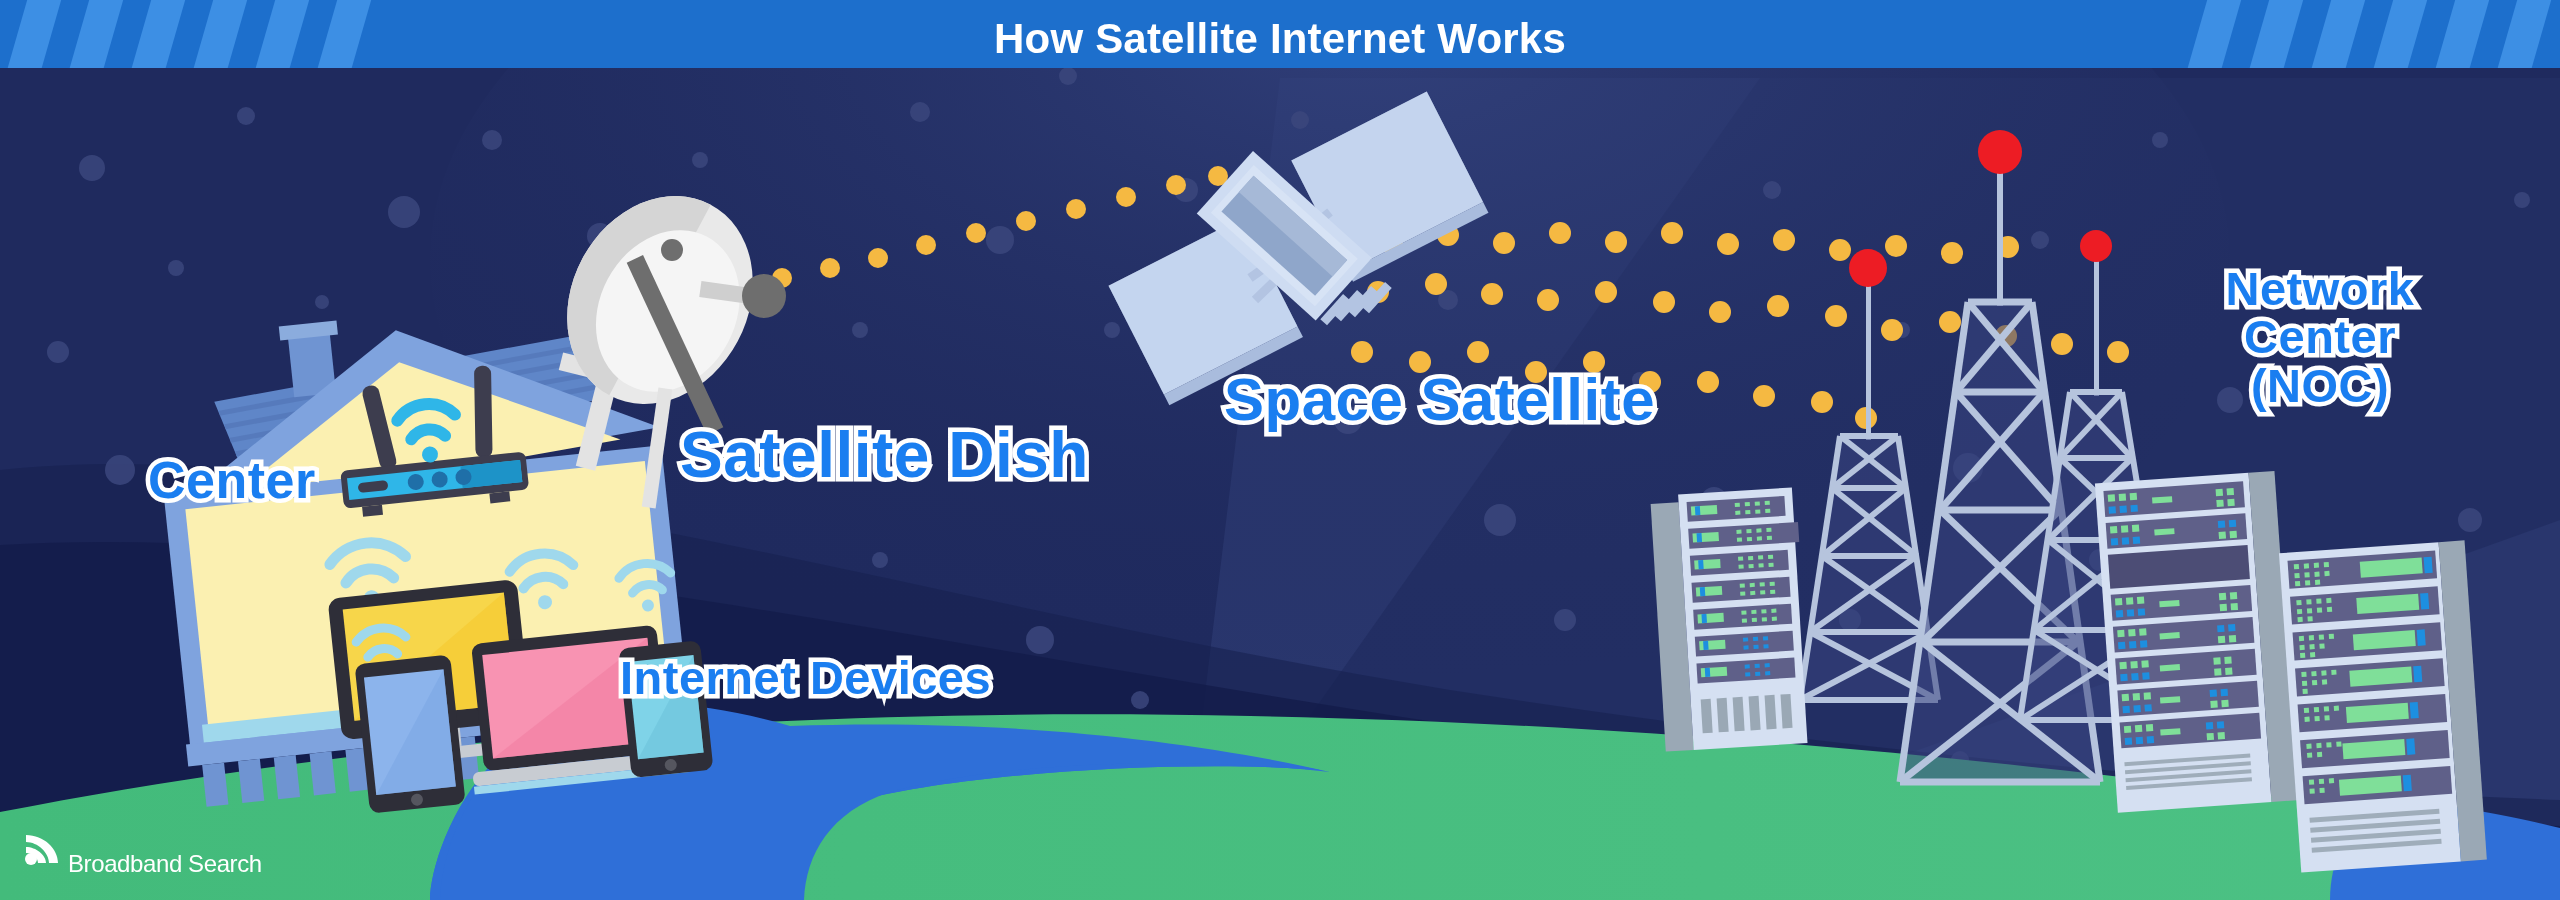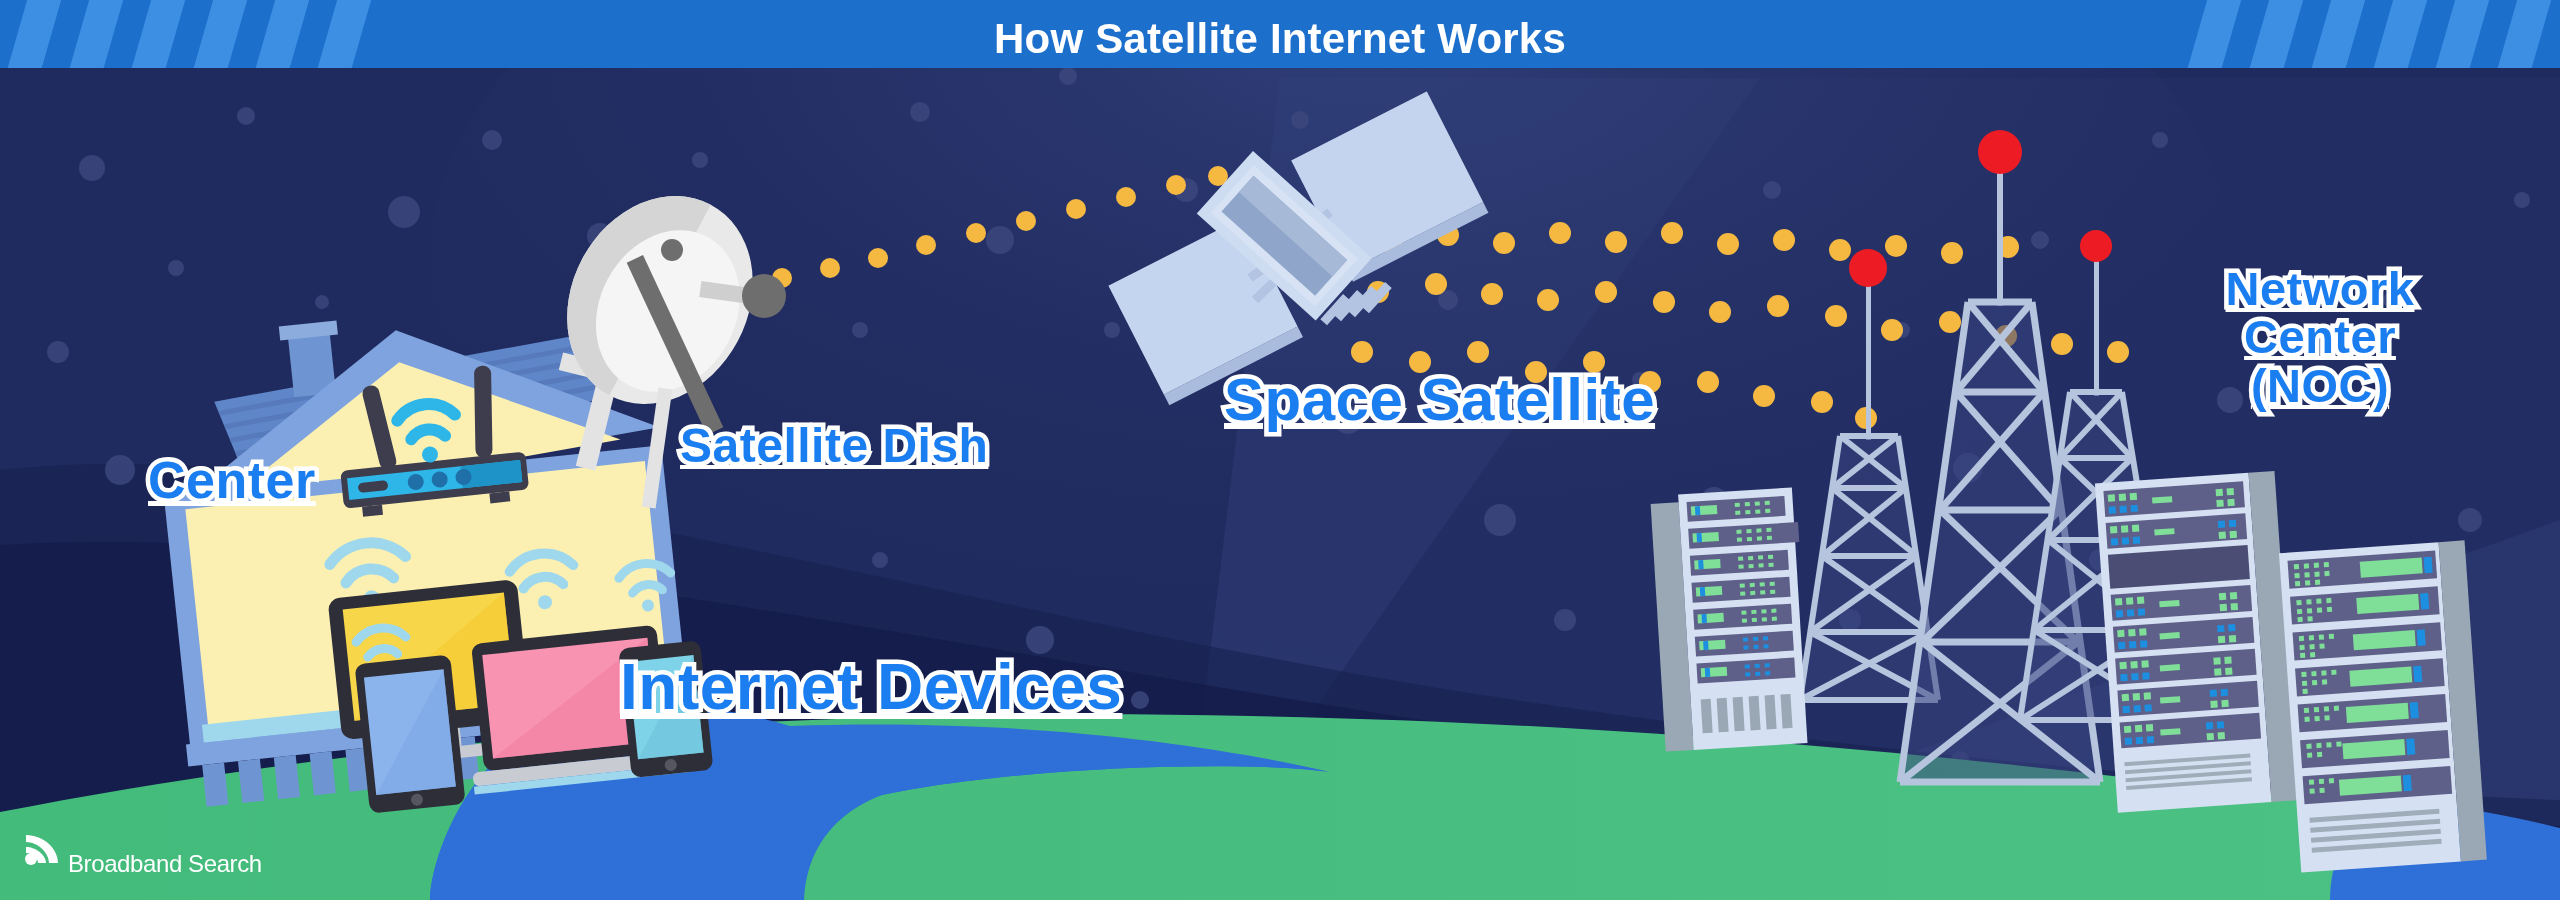--- a/index.html
+++ b/index.html
@@ -67,21 +67,20 @@
   
   .label {
     position: absolute;
     color: #1a7ef0;
     font-weight: bold;
     white-space: nowrap;
     z-index: 35;
     -webkit-text-stroke: 9px #ffffff;
     paint-order: stroke fill;
     letter-spacing: 0.5px;
-    text-decoration: underline;
   }
   .label.multiline { white-space: normal; text-align: center; line-height: 1.03; }
   
   .logo {
     position: absolute;
     left: 22px;
     bottom: 22px;
     display: flex;
     align-items: center;
     gap: 6px;
@@ -867,23 +866,23 @@
       <rect x="700" y="286" width="72" height="16" fill="#cfcfcf" transform="rotate(8 736 294)"></rect>
       <circle cx="764" cy="296" r="22" fill="#6e6e6e"></circle>
       <circle cx="672" cy="250" r="11" fill="#6e6e6e"></circle>
 
       <rect x="650" y="388" width="14" height="120" fill="#e3e3e3" transform="rotate(8 657 448)"></rect>
     </g>
   </svg>
 
   <div class="label" style="left:148px; top:450px; font-size:52px;">Center</div>
 
-  <div class="label" style="left:680px; top:418px; font-size:48px;">Satellite Dish</div>
-
-  <div class="label" style="left:620px; top:650px; font-size:64px;">Internet Devices</div>
+  <div class="label" style="left:680px; top:418px; font-size:64px;">Satellite Dish</div>
+
+  <div class="label" style="left:620px; top:650px; font-size:47px;">Internet Devices</div>
 
   <div class="label" style="left:1224px; top:365px; font-size:60px;">Space Satellite</div>
 
   <div class="label multiline" style="left:2170px; top:265px; width:300px; font-size:47px;">
     <div>Network</div>
     <div>Center</div>
     <div>(NOC)</div>
   </div>
 
   <div class="logo">

